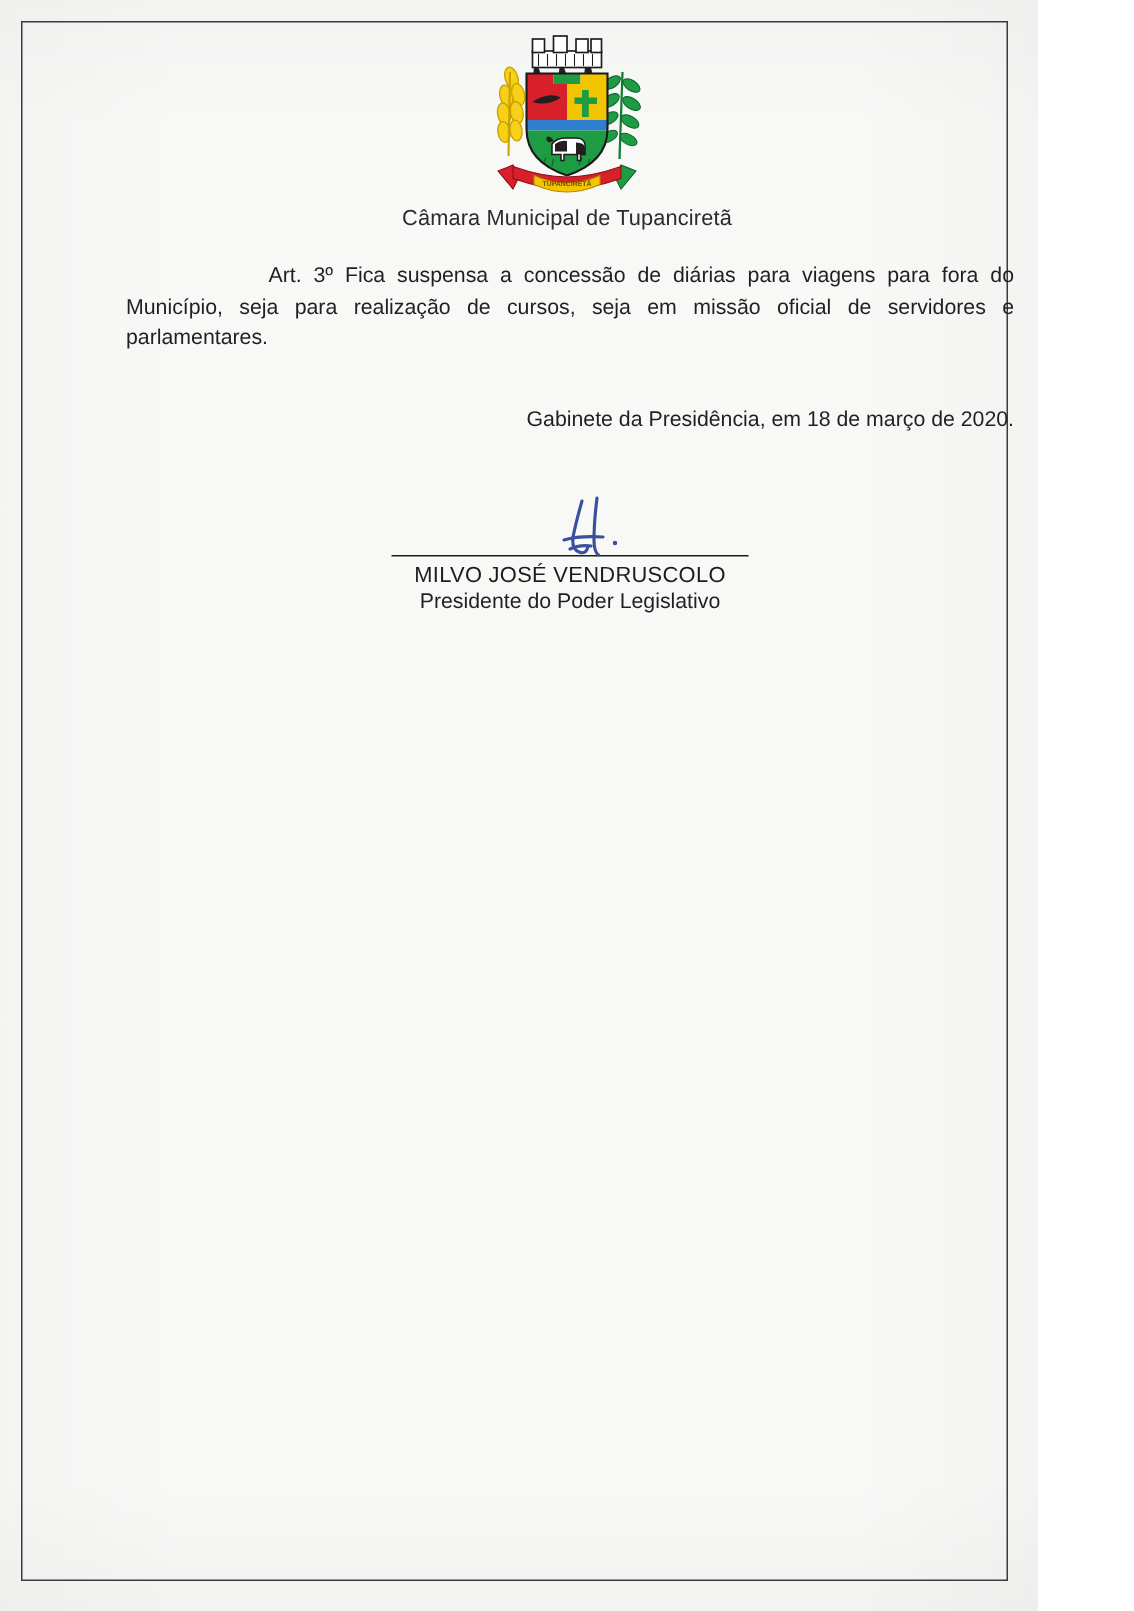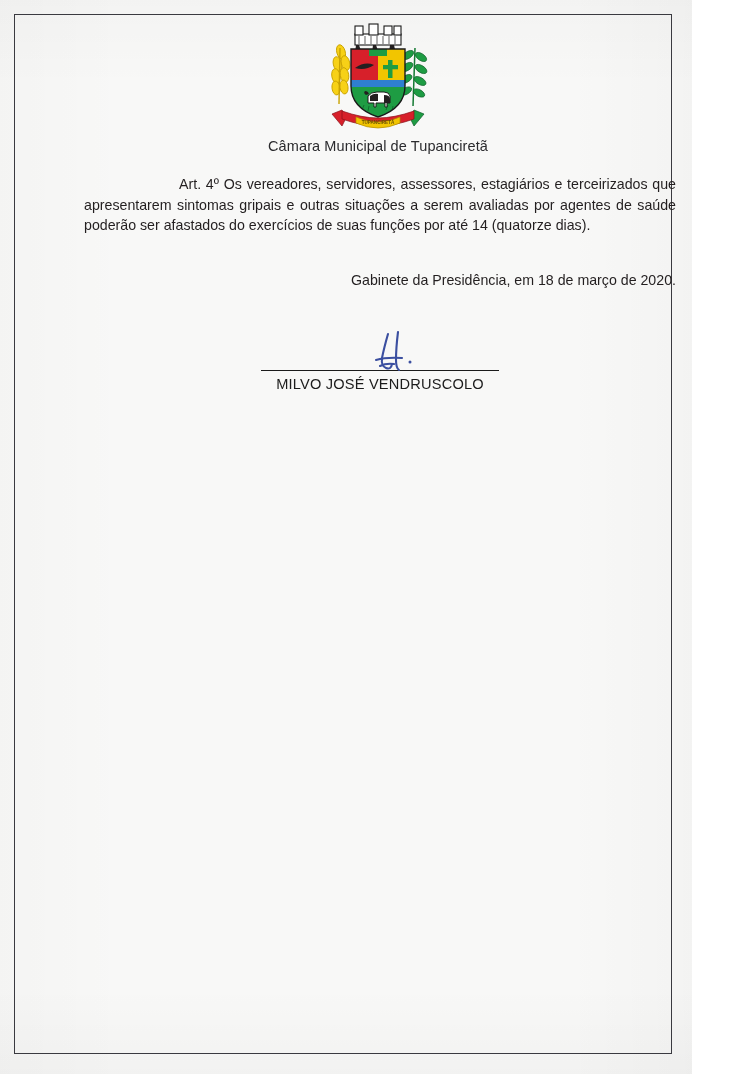--- a/index.html
+++ b/index.html
@@ -224,36 +224,37 @@
           <path d="M24 89 q20 7 36 7 q16 0 36 -7 l0 8 q-20 7 -36 7 q-16 0 -36 -7 z" fill="#d7202a" stroke="#8a1018" stroke-width="0.7"></path>
           <path d="M38 95 q11 5 22 5 q11 0 22 -5 l0 6 q-11 5 -22 5 q-11 0 -22 -5 z" fill="#f2c500" stroke="#b08c00" stroke-width="0.7"></path>
           <text x="60" y="102.2" font-family="'Liberation Sans', sans-serif" font-size="4.6" font-weight="bold" fill="#6b5300" text-anchor="middle">TUPANCIRETÃ</text>
         </g>
       </svg>
 
       <div class="org-name">Câmara Municipal de Tupanciretã</div>
     </div>
 
     <div class="body-block">
-      <p class="para">Art. 4º Os vereadores, servidores, assessores, estagiários e terceirizados que apresentarem sintomas gripais e outras situações a serem avaliadas por agentes de saúde poderão ser afastados do exercícios de suas funções por até 14 (quatorze dias).</p>
+      <p class="para">Art. 3º Fica suspensa a concessão de diárias para viagens para fora do Município, seja para realização de cursos, seja em missão oficial de servidores e parlamentares.</p>
 
       <p class="closing">Gabinete da Presidência, em 18 de março de 2020.</p>
 
       <div class="signature-block">
 
         <svg class="signature-mark" viewBox="0 0 120 46">
           <g fill="none" stroke="#3b4fa0" stroke-width="2.1" stroke-linecap="round" stroke-linejoin="round">
             <path d="M52 4 q-4 14 -6 24 q-1 8 4 10 q5 2 6 -4"></path>
             <path d="M62 2 q-2 16 -2 28 q0 8 3 10"></path>
             <path d="M40 30 q10 -3 26 -2"></path>
             <path d="M44 36 q6 -3 14 -2"></path>
           </g>
           <circle cx="74" cy="32" r="1.5" fill="#3b4fa0"></circle>
         </svg>
 
         <div class="signature-rule"></div>
 
         <div class="signer-name">MILVO JOSÉ VENDRUSCOLO</div>
+        <div class="signer-role">Presidente do Poder Legislativo</div>
       </div>
     </div>
 
   </div>
 </div>
 
 </body></html>

